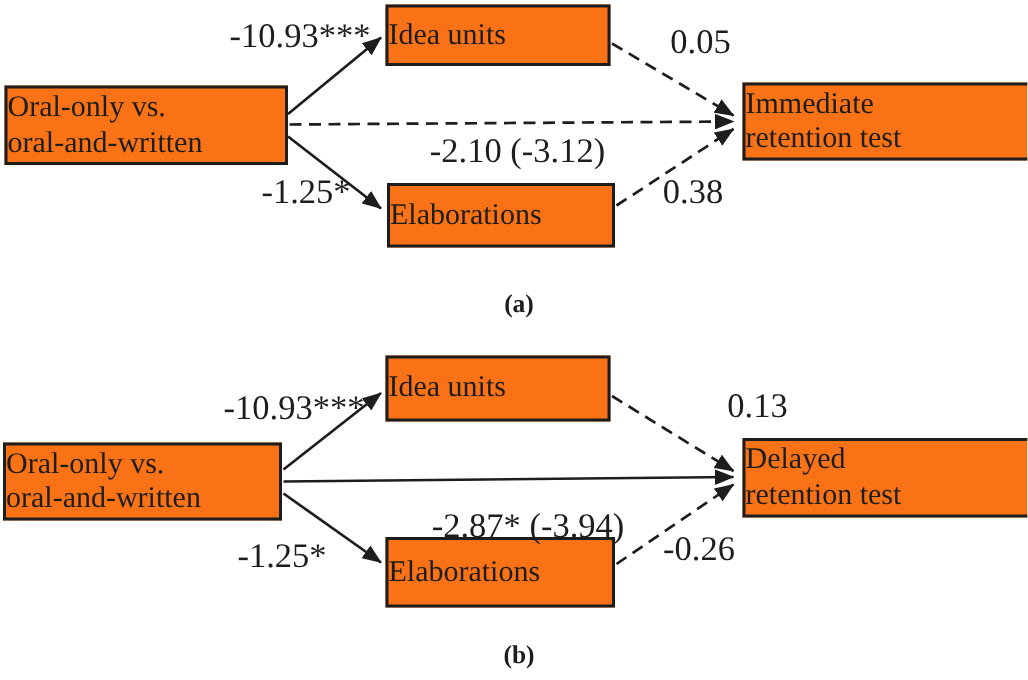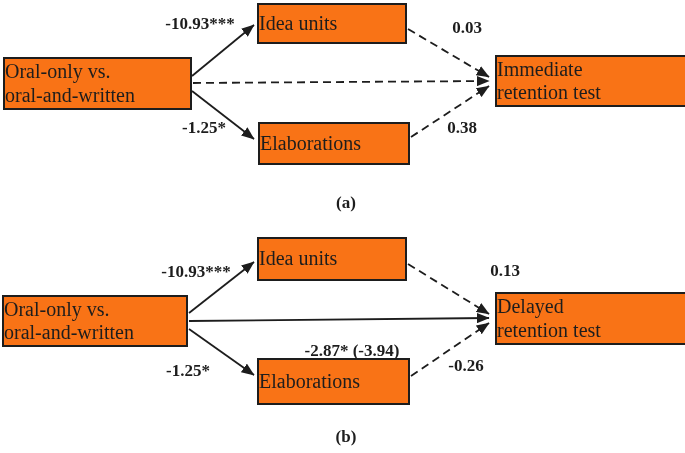--- a/index.html
+++ b/index.html
@@ -33,23 +33,22 @@
     align-items: flex-start;
     justify-content: center;
     text-align: center;
     font-size: 20px;
     line-height: 1.16;
     white-space: nowrap;
   }
   .path-label {
     position: absolute;
     transform: translate(-50%, -50%);
-    font-size: 17px;
+    font-size: 23px;
     white-space: nowrap;
-    font-weight: bold;
   }
   .caption {
     position: absolute;
     transform: translate(-50%, -50%);
     font-size: 17px;
     font-weight: bold;
   }
 </style>
 </head>
 <body>
@@ -89,21 +88,22 @@
     <span>Elaborations</span>
   </div>
 
   <div class="node-box" style="left:495px; top:55px; width:212px; height:52px;">
     <span>Immediate</span>
     <span>retention test</span>
   </div>
 
   <div class="path-label" style="left:200px; top:24px;">-10.93***</div>
   <div class="path-label" style="left:204px; top:128px;">-1.25*</div>
-  <div class="path-label" style="left:467px; top:28px;">0.03</div>
+  <div class="path-label" style="left:345px; top:101px;">-2.10 (-3.12)</div>
+  <div class="path-label" style="left:467px; top:28px;">0.05</div>
   <div class="path-label" style="left:462px; top:128px;">0.38</div>
 
   <div class="caption" style="left:346px; top:203px;">(a)</div>
 
   <div class="node-box" style="left:2px; top:295px; width:186px; height:52px;">
     <span>Oral-only vs.</span>
     <span>oral-and-written</span>
   </div>
 
   <div class="node-box" style="left:257px; top:237px; width:150px; height:44px;">

